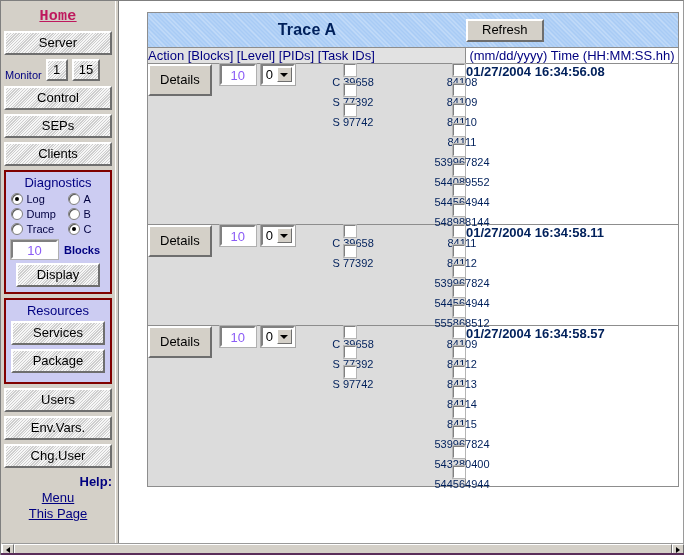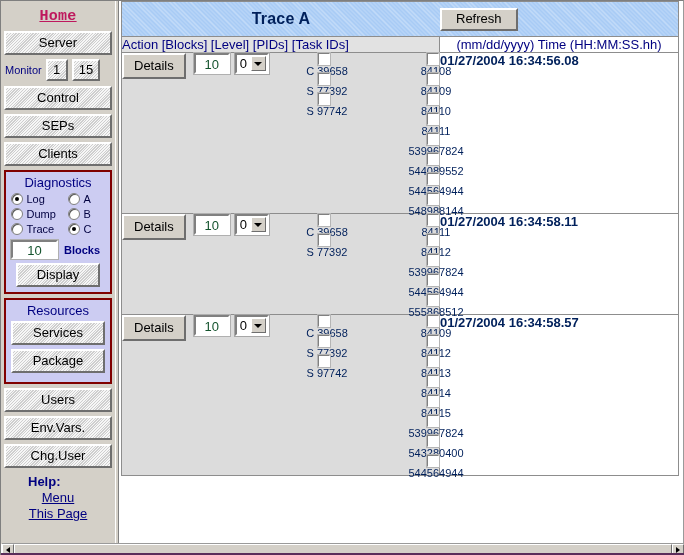--- a/index.html
+++ b/index.html
@@ -80,21 +80,21 @@
     display: inline-block;
     width: auto;
     min-width: 22px;
     font-size: 13px;
     padding: 0px 5px 1px 5px;
     margin: 0 0 0 4px;
     vertical-align: middle;
   }
   .monitor-row {
     display: flex;
-    align-items: center;
+    align-items: flex-end;
     justify-content: flex-start;
     margin: 0 0 5px 1px;
     height: 22px;
   }
   .monitor-label {
     font-size: 11px;
     color: #000080;
     font-weight: normal;
   }
   .panel {
@@ -145,21 +145,21 @@
     background: #000000;
   }
   .blocks-row {
     display: flex;
     align-items: center;
     margin: 5px 0 4px 0;
   }
   .txtbox {
     font-family: "Liberation Sans", sans-serif;
     font-size: 13px;
-    color: #14532d;
+    color: #8b5cf6;
     background: #ffffff;
     border-top: 2px solid #808080;
     border-left: 2px solid #808080;
     border-right: 2px solid #ffffff;
     border-bottom: 2px solid #ffffff;
     outline: 1px solid #b0b0b0;
     padding: 0 2px;
     box-sizing: border-box;
     height: 19px;
     line-height: 17px;
@@ -169,41 +169,42 @@
     font-size: 11px;
     color: #000080;
     margin-left: 6px;
     font-weight: bold;
   }
   .display-btn { width: 84px; margin: 0 auto; }
   .help-title {
     font-size: 13px;
     font-weight: bold;
     color: #000080;
-    text-align: left;
+    text-align: right;
     margin: 6px 0 1px 4px;
     padding-left: 20px;
   }
   .help-link {
     display: block;
     font-size: 13px;
     color: #000080;
     text-decoration: underline;
     margin: 0 0 1px 0;
     cursor: pointer;
   }
 
   
   #main {
     flex: 1 1 auto;
     min-width: 0;
     background: #ffffff;
-    padding: 0 4px 0 2px;
+    padding: 11px 4px 0 2px;
     box-sizing: border-box;
     overflow: hidden;
+    margin-left: 26px;
   }
   .tbl {
     width: 100%;
     border-collapse: collapse;
     table-layout: fixed;
   }
   .tbl td {
     border: 1px solid #8d8d8d;
     vertical-align: top;
     padding: 0;
@@ -275,21 +276,21 @@
     font-family: "Liberation Sans", sans-serif;
     font-size: 13px;
     color: #000000;
     background: #d4d0c8;
     border-top: 2px solid #ffffff;
     border-left: 2px solid #ffffff;
     border-right: 2px solid #6e6e6e;
     border-bottom: 2px solid #6e6e6e;
     padding: 0px 10px 1px 10px;
     cursor: default;
-    height: 26px;
+    height: 32px;
     line-height: 19px;
     flex: 0 0 auto;
   }
   .lvl-input {
     width: 36px;
     margin-left: 8px;
     text-align: center;
     height: 21px;
     line-height: 19px;
     flex: 0 0 auto;

